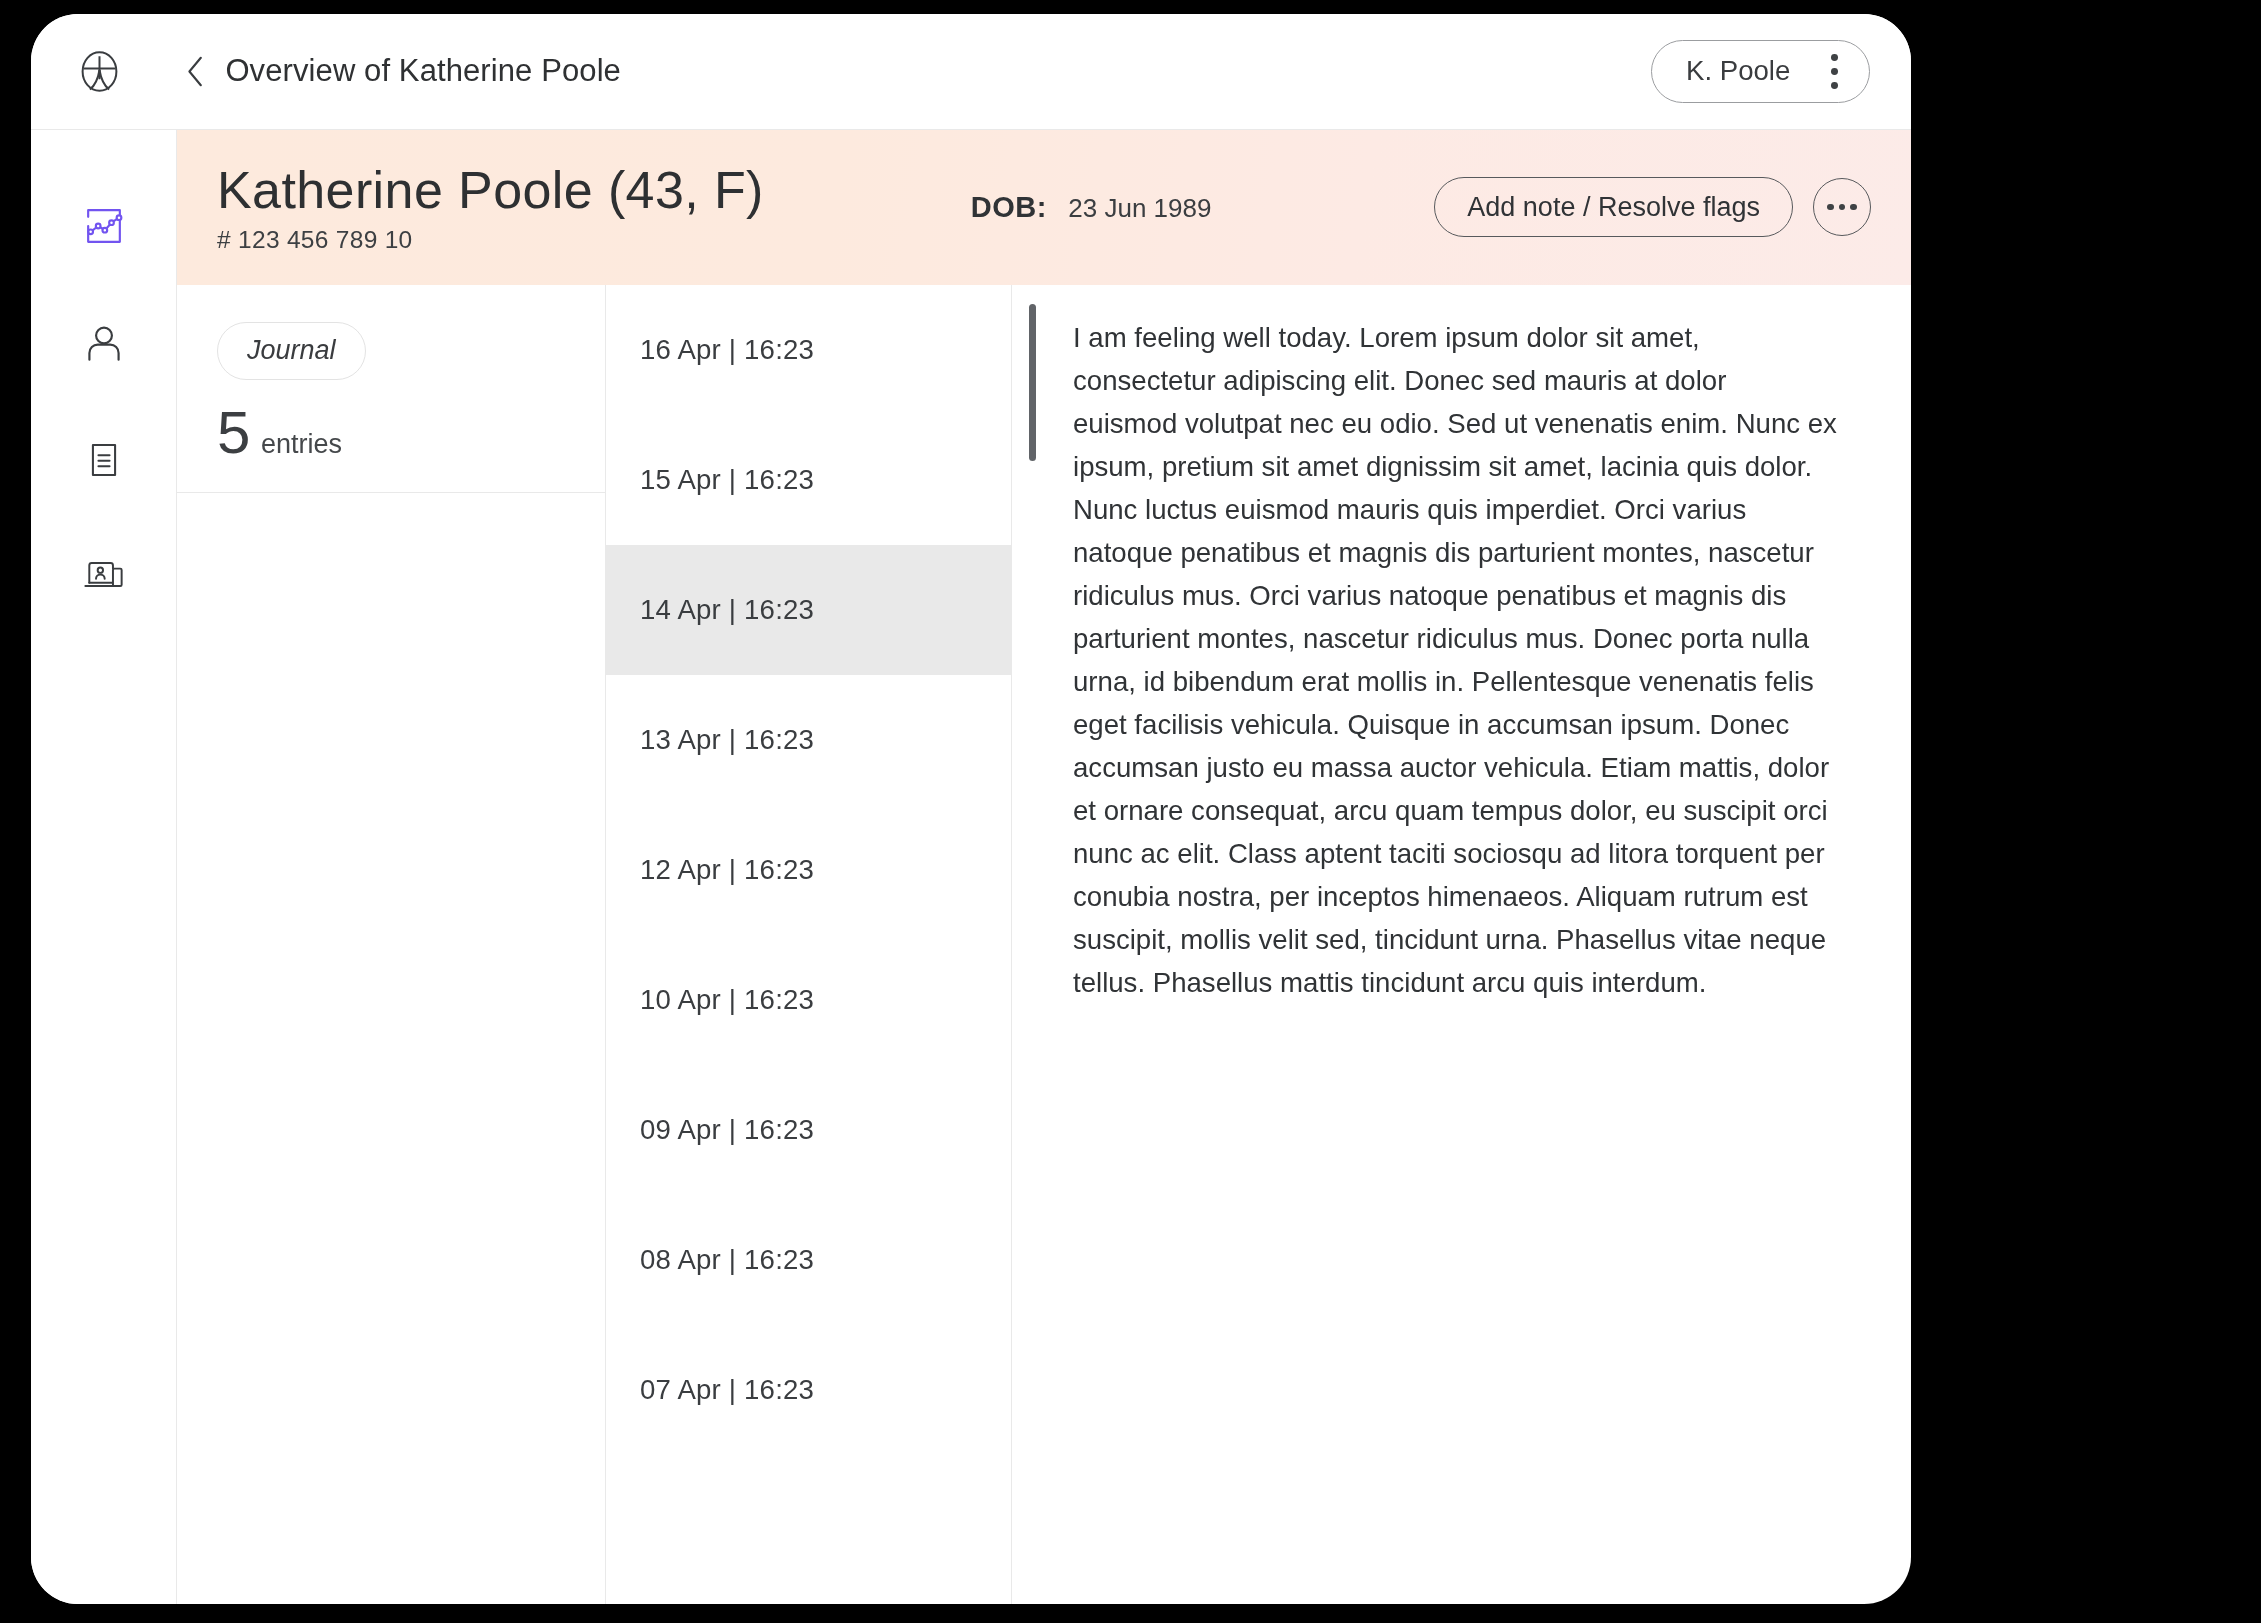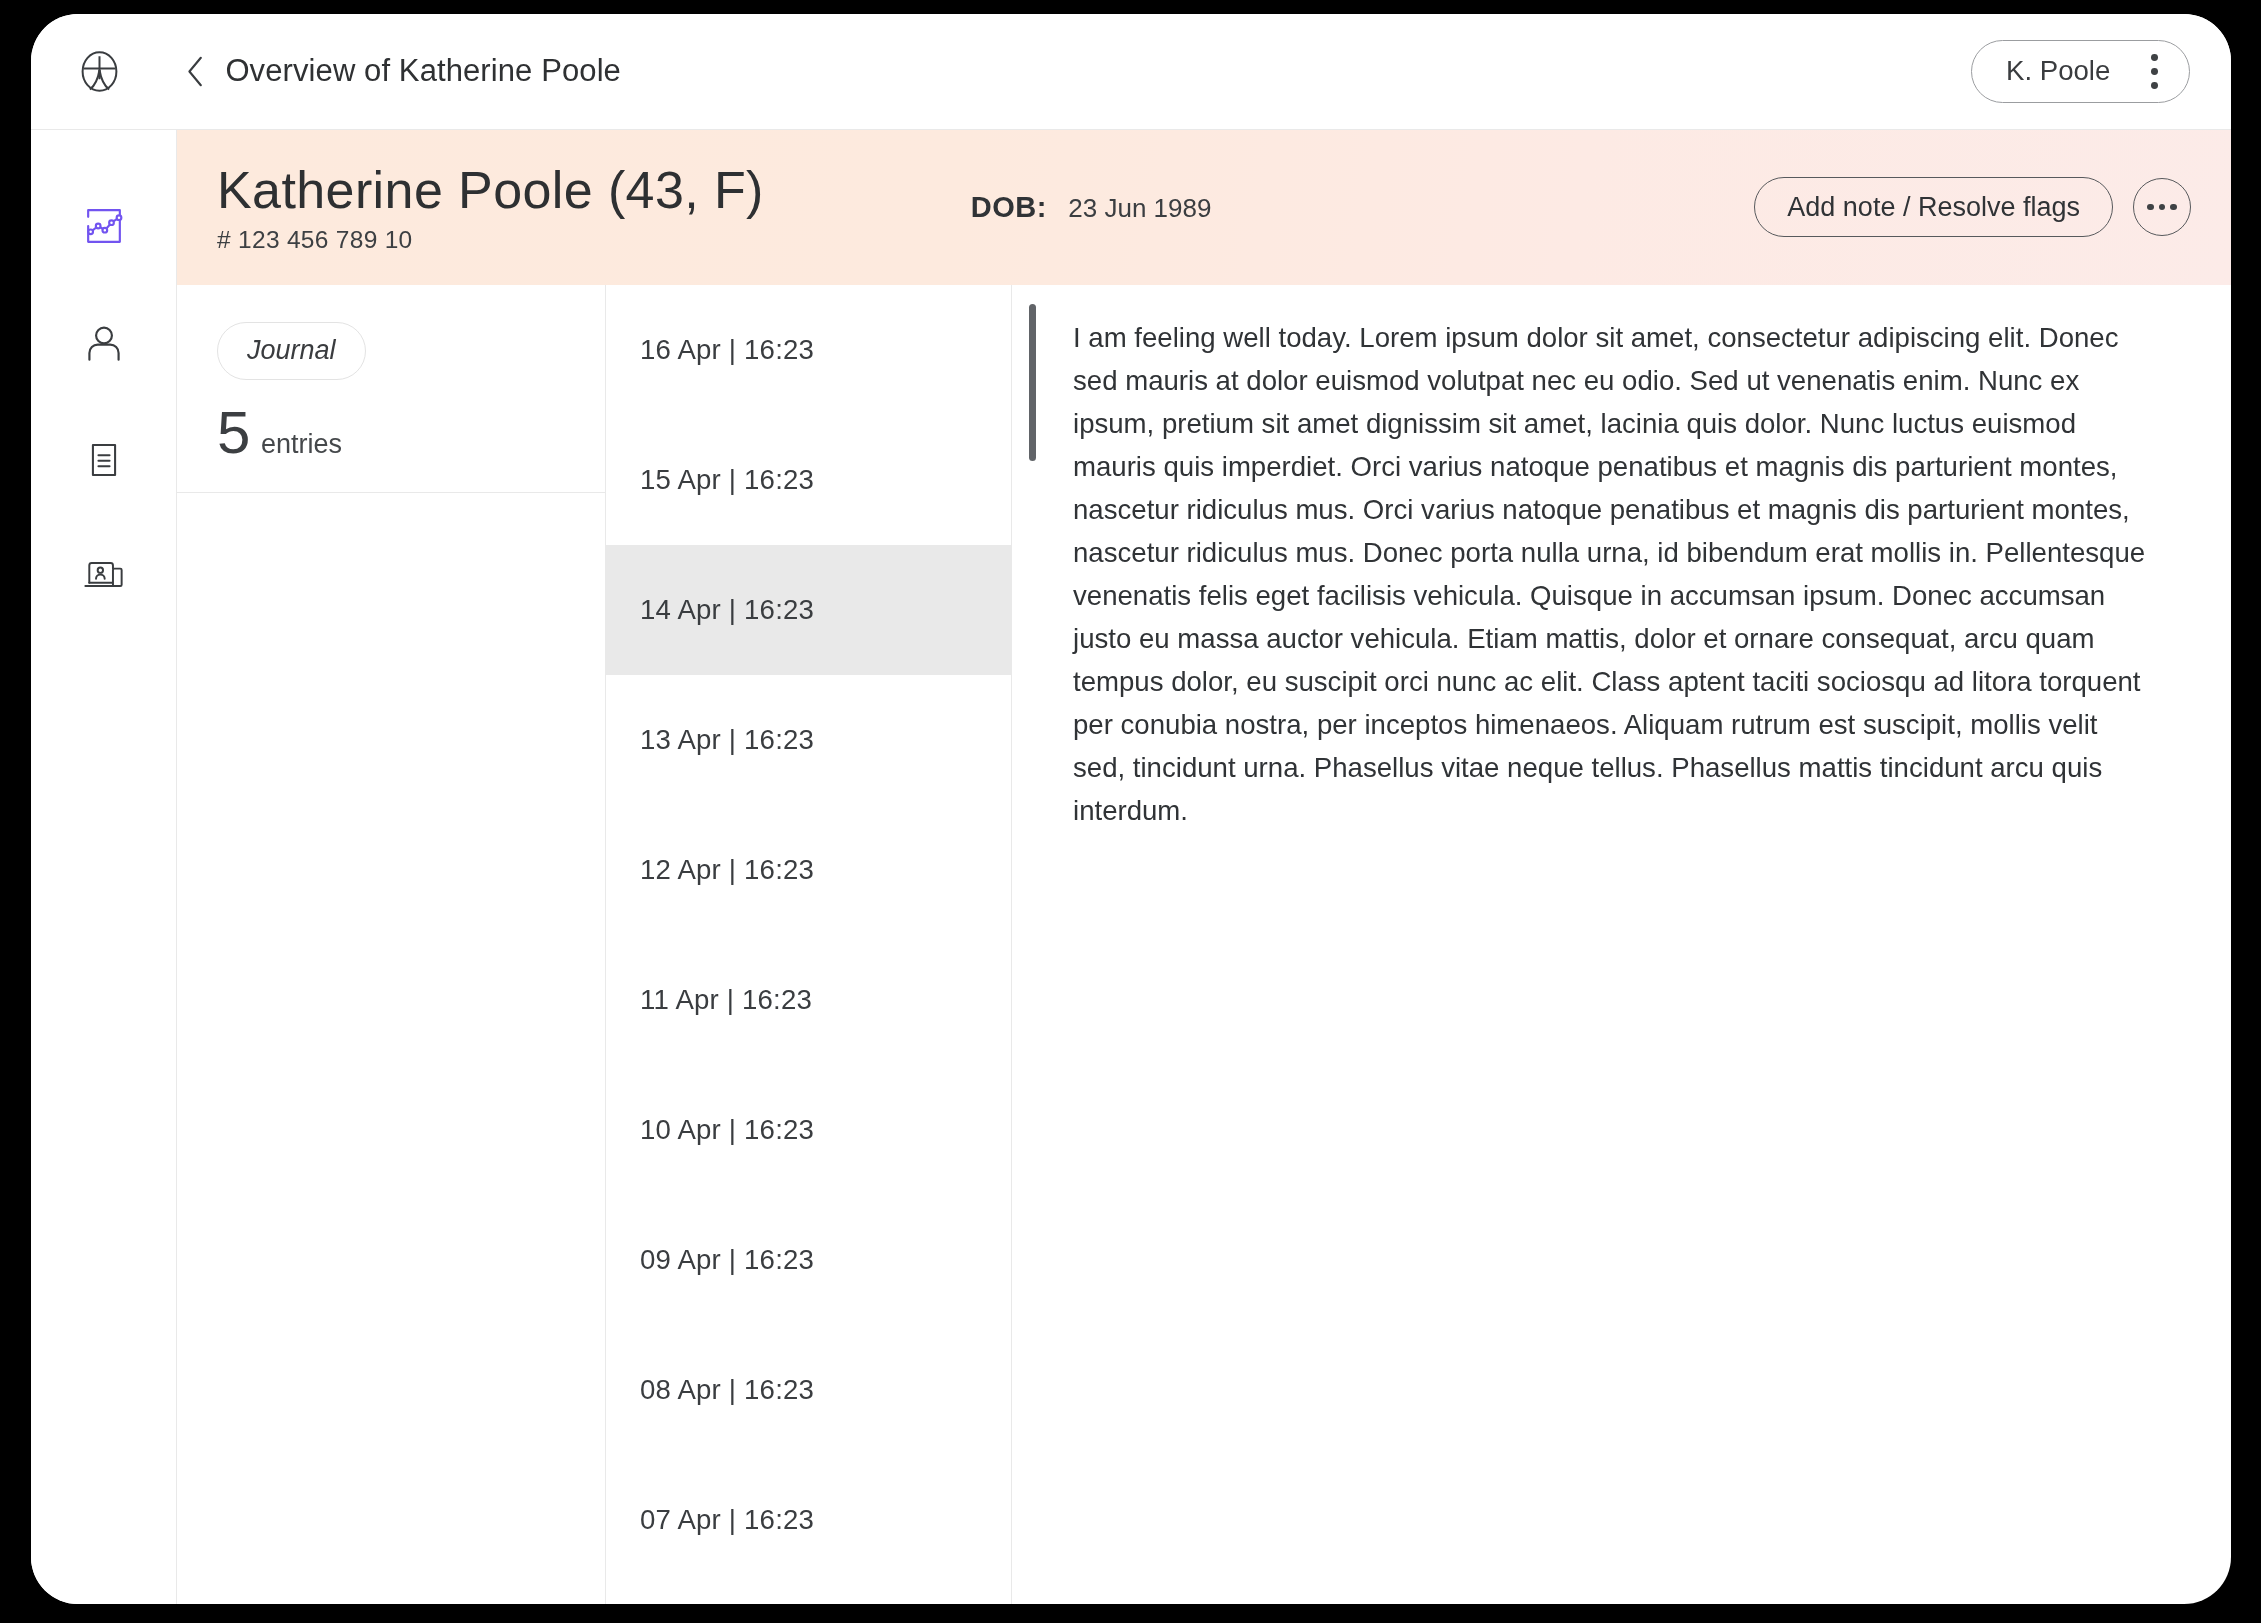--- a/index.html
+++ b/index.html
@@ -5,21 +5,21 @@
   * { box-sizing: border-box; margin: 0; padding: 0; }
   html, body {
     width: 2261px; height: 1624px;
     background: #000000;
     font-family: "Liberation Sans", sans-serif;
     overflow: hidden;
   }
   .device-frame {
     position: absolute;
     left: 31px; top: 13.8px;
-    width: 2200px; height: 1590px;
+    width: 1880px; height: 1590px;
     background: #ffffff;
     border-radius: 47px;
     box-shadow: 0 4.6px 26px rgba(0,0,0,0.35);
     overflow: hidden;
     display: flex;
     flex-direction: column;
   }
 
   
   .topbar {
@@ -326,21 +326,20 @@
             </div>
           </div>
         </div>
 
         <div class="pane-list">
           <div class="entry">16 Apr  |  16:23</div>
           <div class="entry">15 Apr  |  16:23</div>
           <div class="entry selected">14 Apr  |  16:23</div>
           <div class="entry">13 Apr  |  16:23</div>
           <div class="entry">12 Apr  |  16:23</div>
-          <div class="entry">11 Apr  |  16:23</div>
           <div class="entry">10 Apr  |  16:23</div>
           <div class="entry">09 Apr  |  16:23</div>
           <div class="entry">08 Apr  |  16:23</div>
           <div class="entry">07 Apr  |  16:23</div>
           <div class="entry-foot">
             
             
           </div>
         </div>
 

